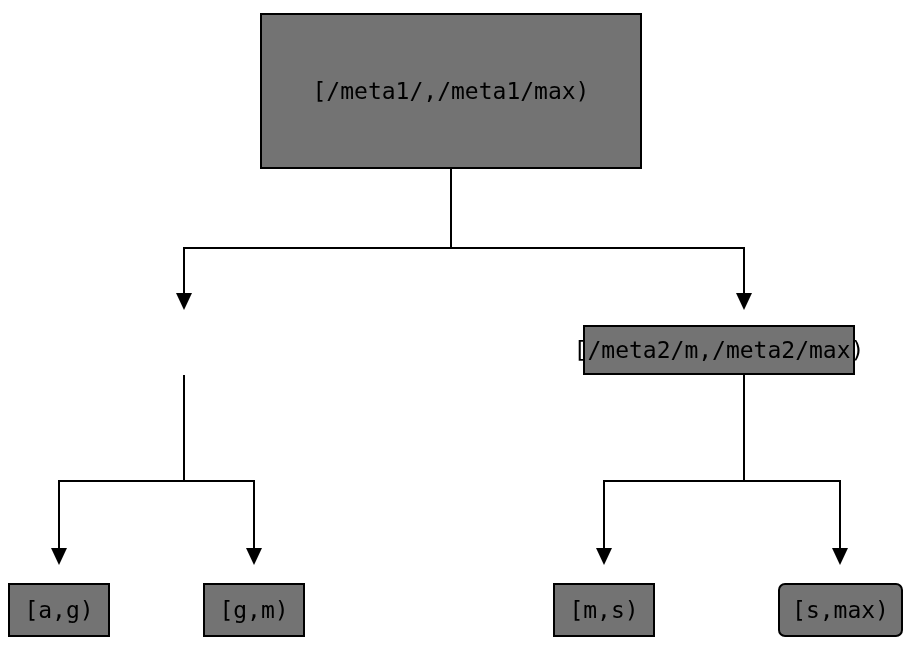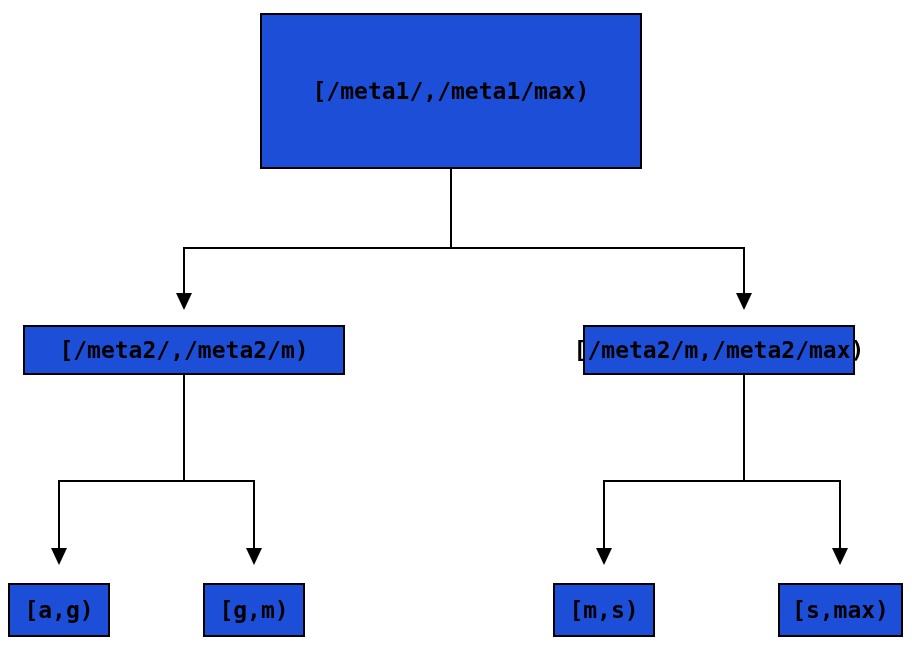--- a/index.html
+++ b/index.html
@@ -19,36 +19,36 @@
     position: absolute;
     left: 0;
     top: 0;
     width: 912px;
     height: 652px;
   }
   .node {
     position: absolute;
     box-sizing: border-box;
     border: 2px solid #000000;
-    background: #1d4ed8;
+    background: #737373;
     display: flex;
     align-items: center;
     justify-content: center;
-    font-weight: bold;
+    font-weight: normal;
     font-size: 23px;
     color: #000000;
     white-space: nowrap;
   }
   .node-root  { left: 260px; top: 13px;  width: 382px; height: 156px; }
   .node-l2a   { left: 23px;  top: 325px; width: 322px; height: 50px; }
   .node-l2b   { left: 583px; top: 325px; width: 272px; height: 50px; }
   .node-leaf-a { left: 8px;   top: 583px; width: 102px; height: 54px; }
   .node-leaf-b { left: 203px; top: 583px; width: 102px; height: 54px; }
   .node-leaf-c { left: 553px; top: 583px; width: 102px; height: 54px; justify-content: center; }
-  .node-leaf-d { left: 778px; top: 583px; width: 125px; height: 54px; }
+  .node-leaf-d { left: 778px; top: 583px; width: 125px; height: 54px; border-radius: 7px; }
 </style>
 </head>
 <body>
 
 <div class="canvas">
 
   <svg class="connectors" viewBox="0 0 912 652" xmlns="http://www.w3.org/2000/svg">
 
     <path d="M451,169 V248" stroke="#000000" stroke-width="2" fill="none"></path>
     <path d="M184,248 H744" stroke="#000000" stroke-width="2" fill="none"></path>
@@ -69,23 +69,20 @@
     <path d="M604,480 V549" stroke="#000000" stroke-width="2" fill="none"></path>
     <path d="M840,480 V549" stroke="#000000" stroke-width="2" fill="none"></path>
     <polygon points="596,548 612,548 604,565" fill="#000000"></polygon>
     <polygon points="832,548 848,548 840,565" fill="#000000"></polygon>
   </svg>
 
   <div class="node node-root">
     <span>[/meta1/,/meta1/max)</span>
   </div>
 
-  <div class="node node-l2a">
-    <span>[/meta2/,/meta2/m)</span>
-  </div>
 
   <div class="node node-l2b">
     <span>[/meta2/m,/meta2/max)</span>
   </div>
 
   <div class="node node-leaf-b">
     <span>[g,m)</span>
   </div>
 
   <div class="node node-leaf-a">

